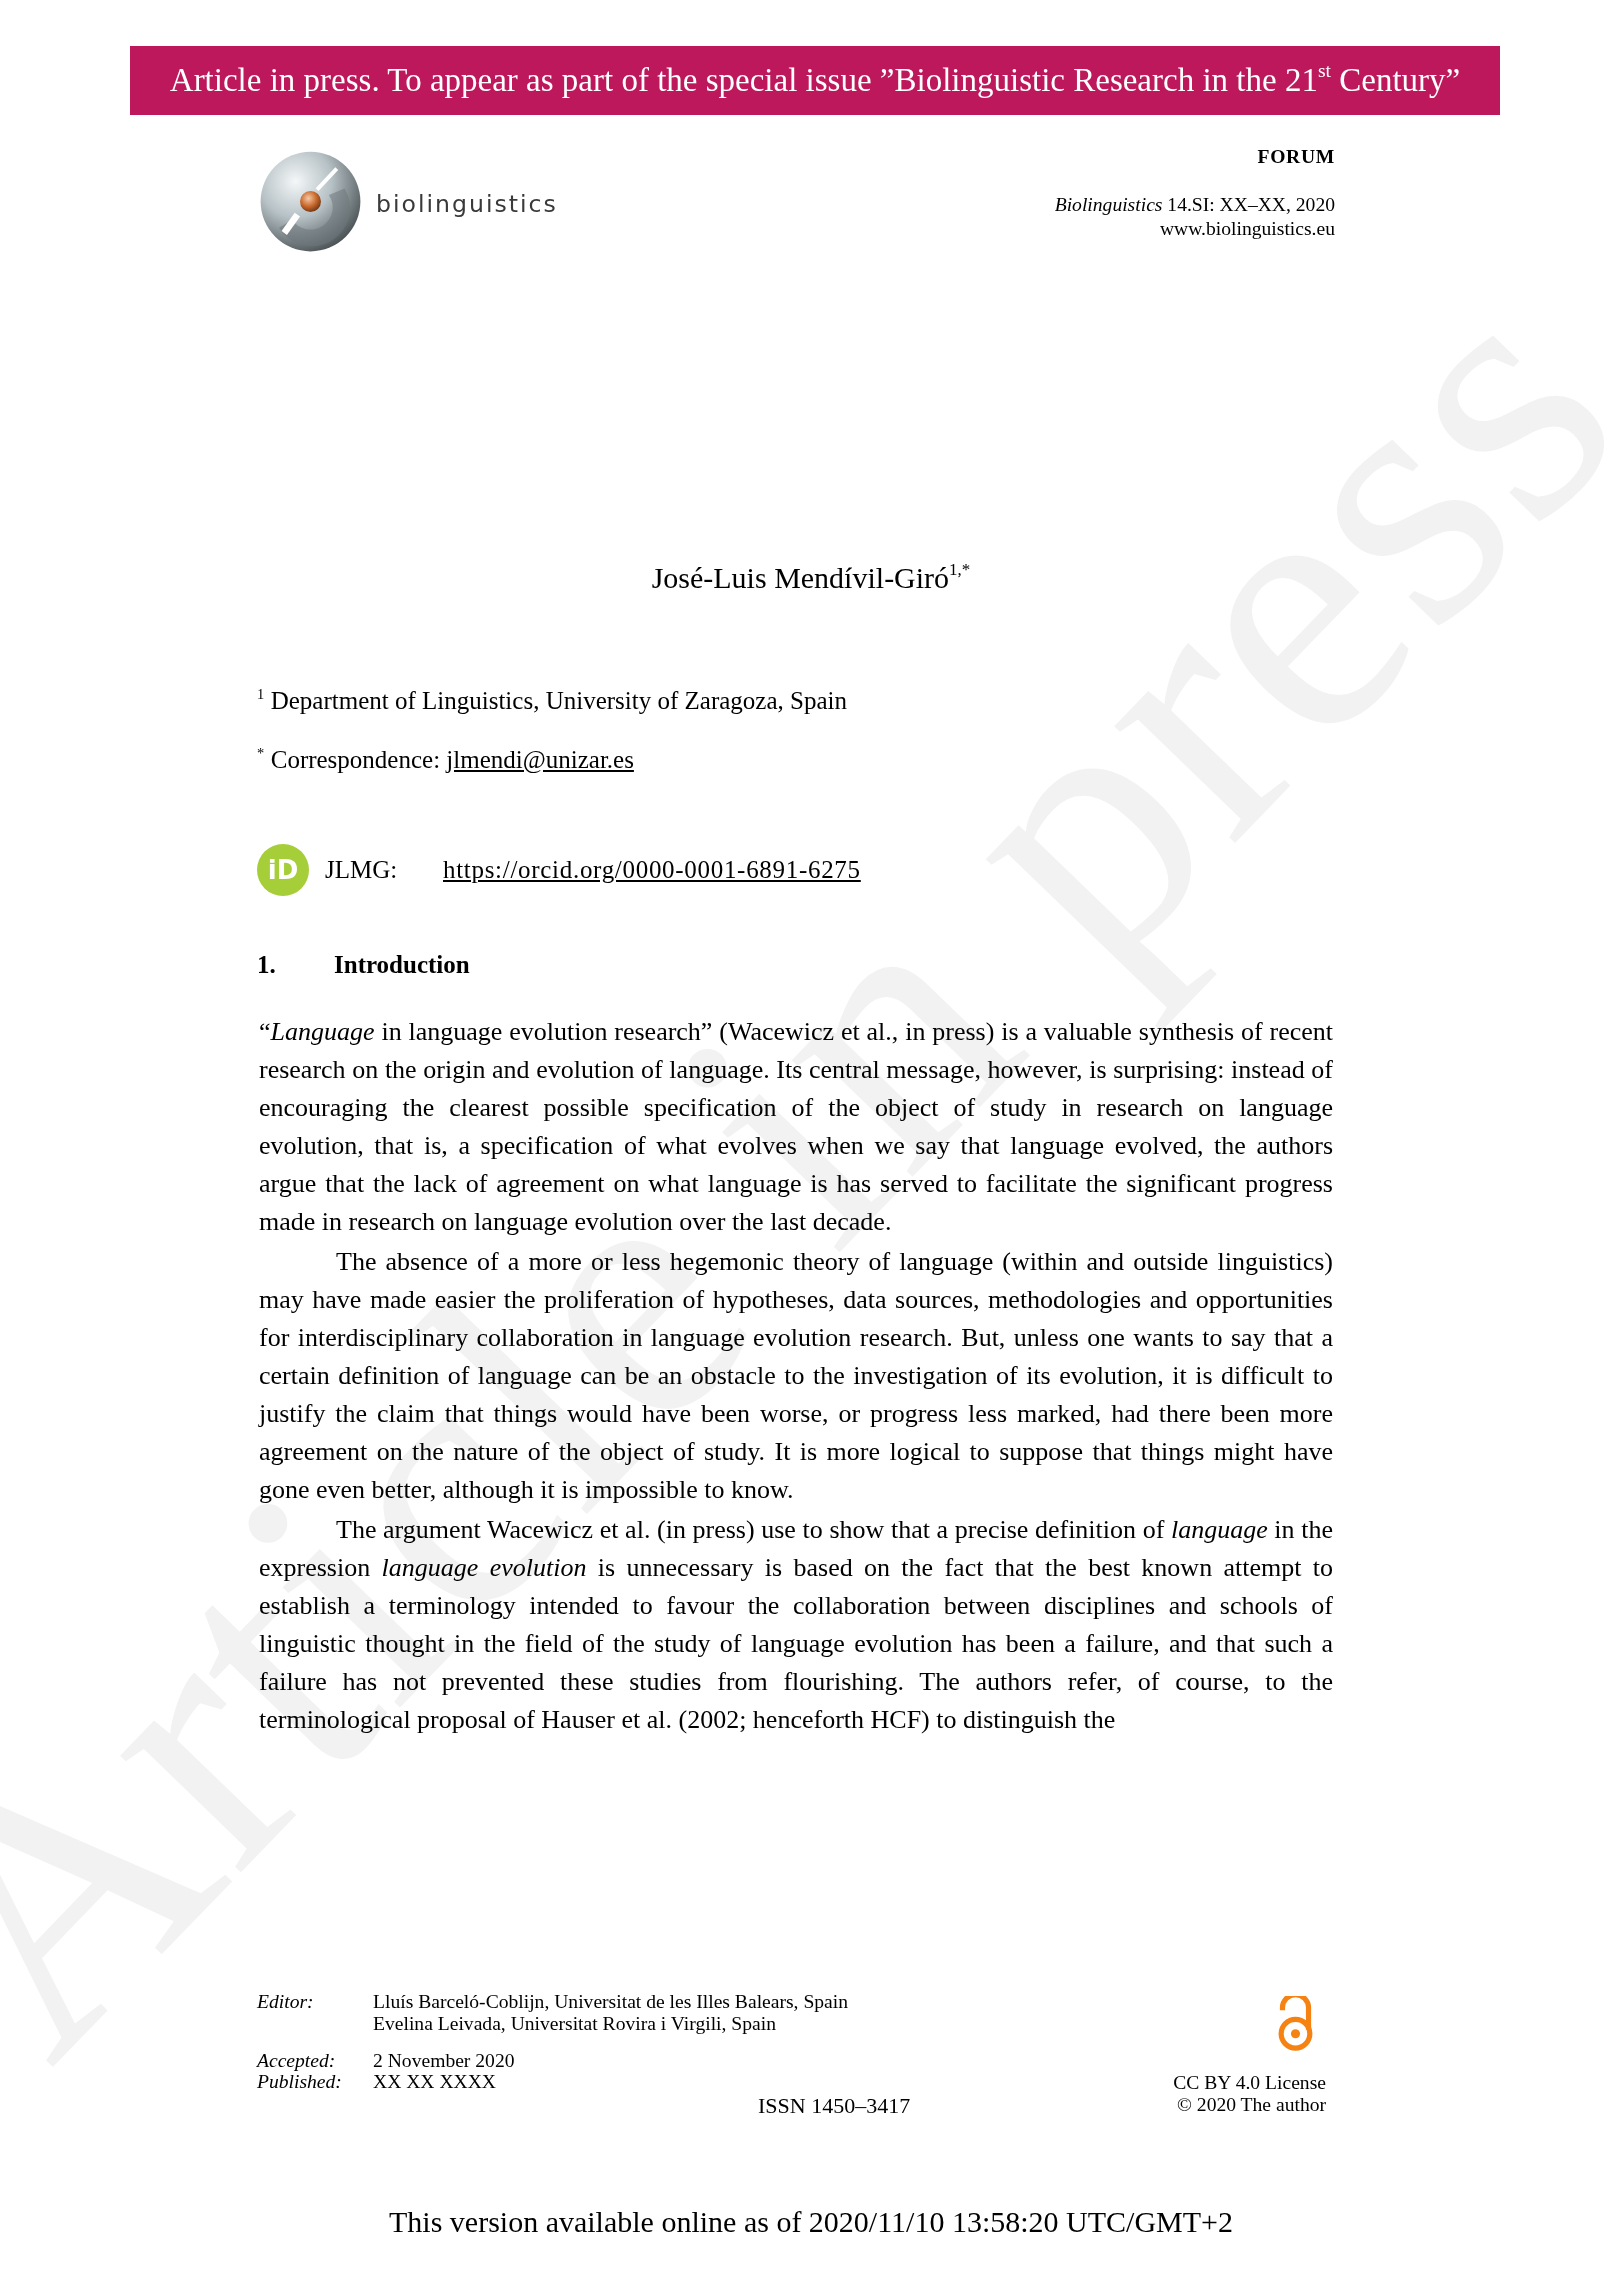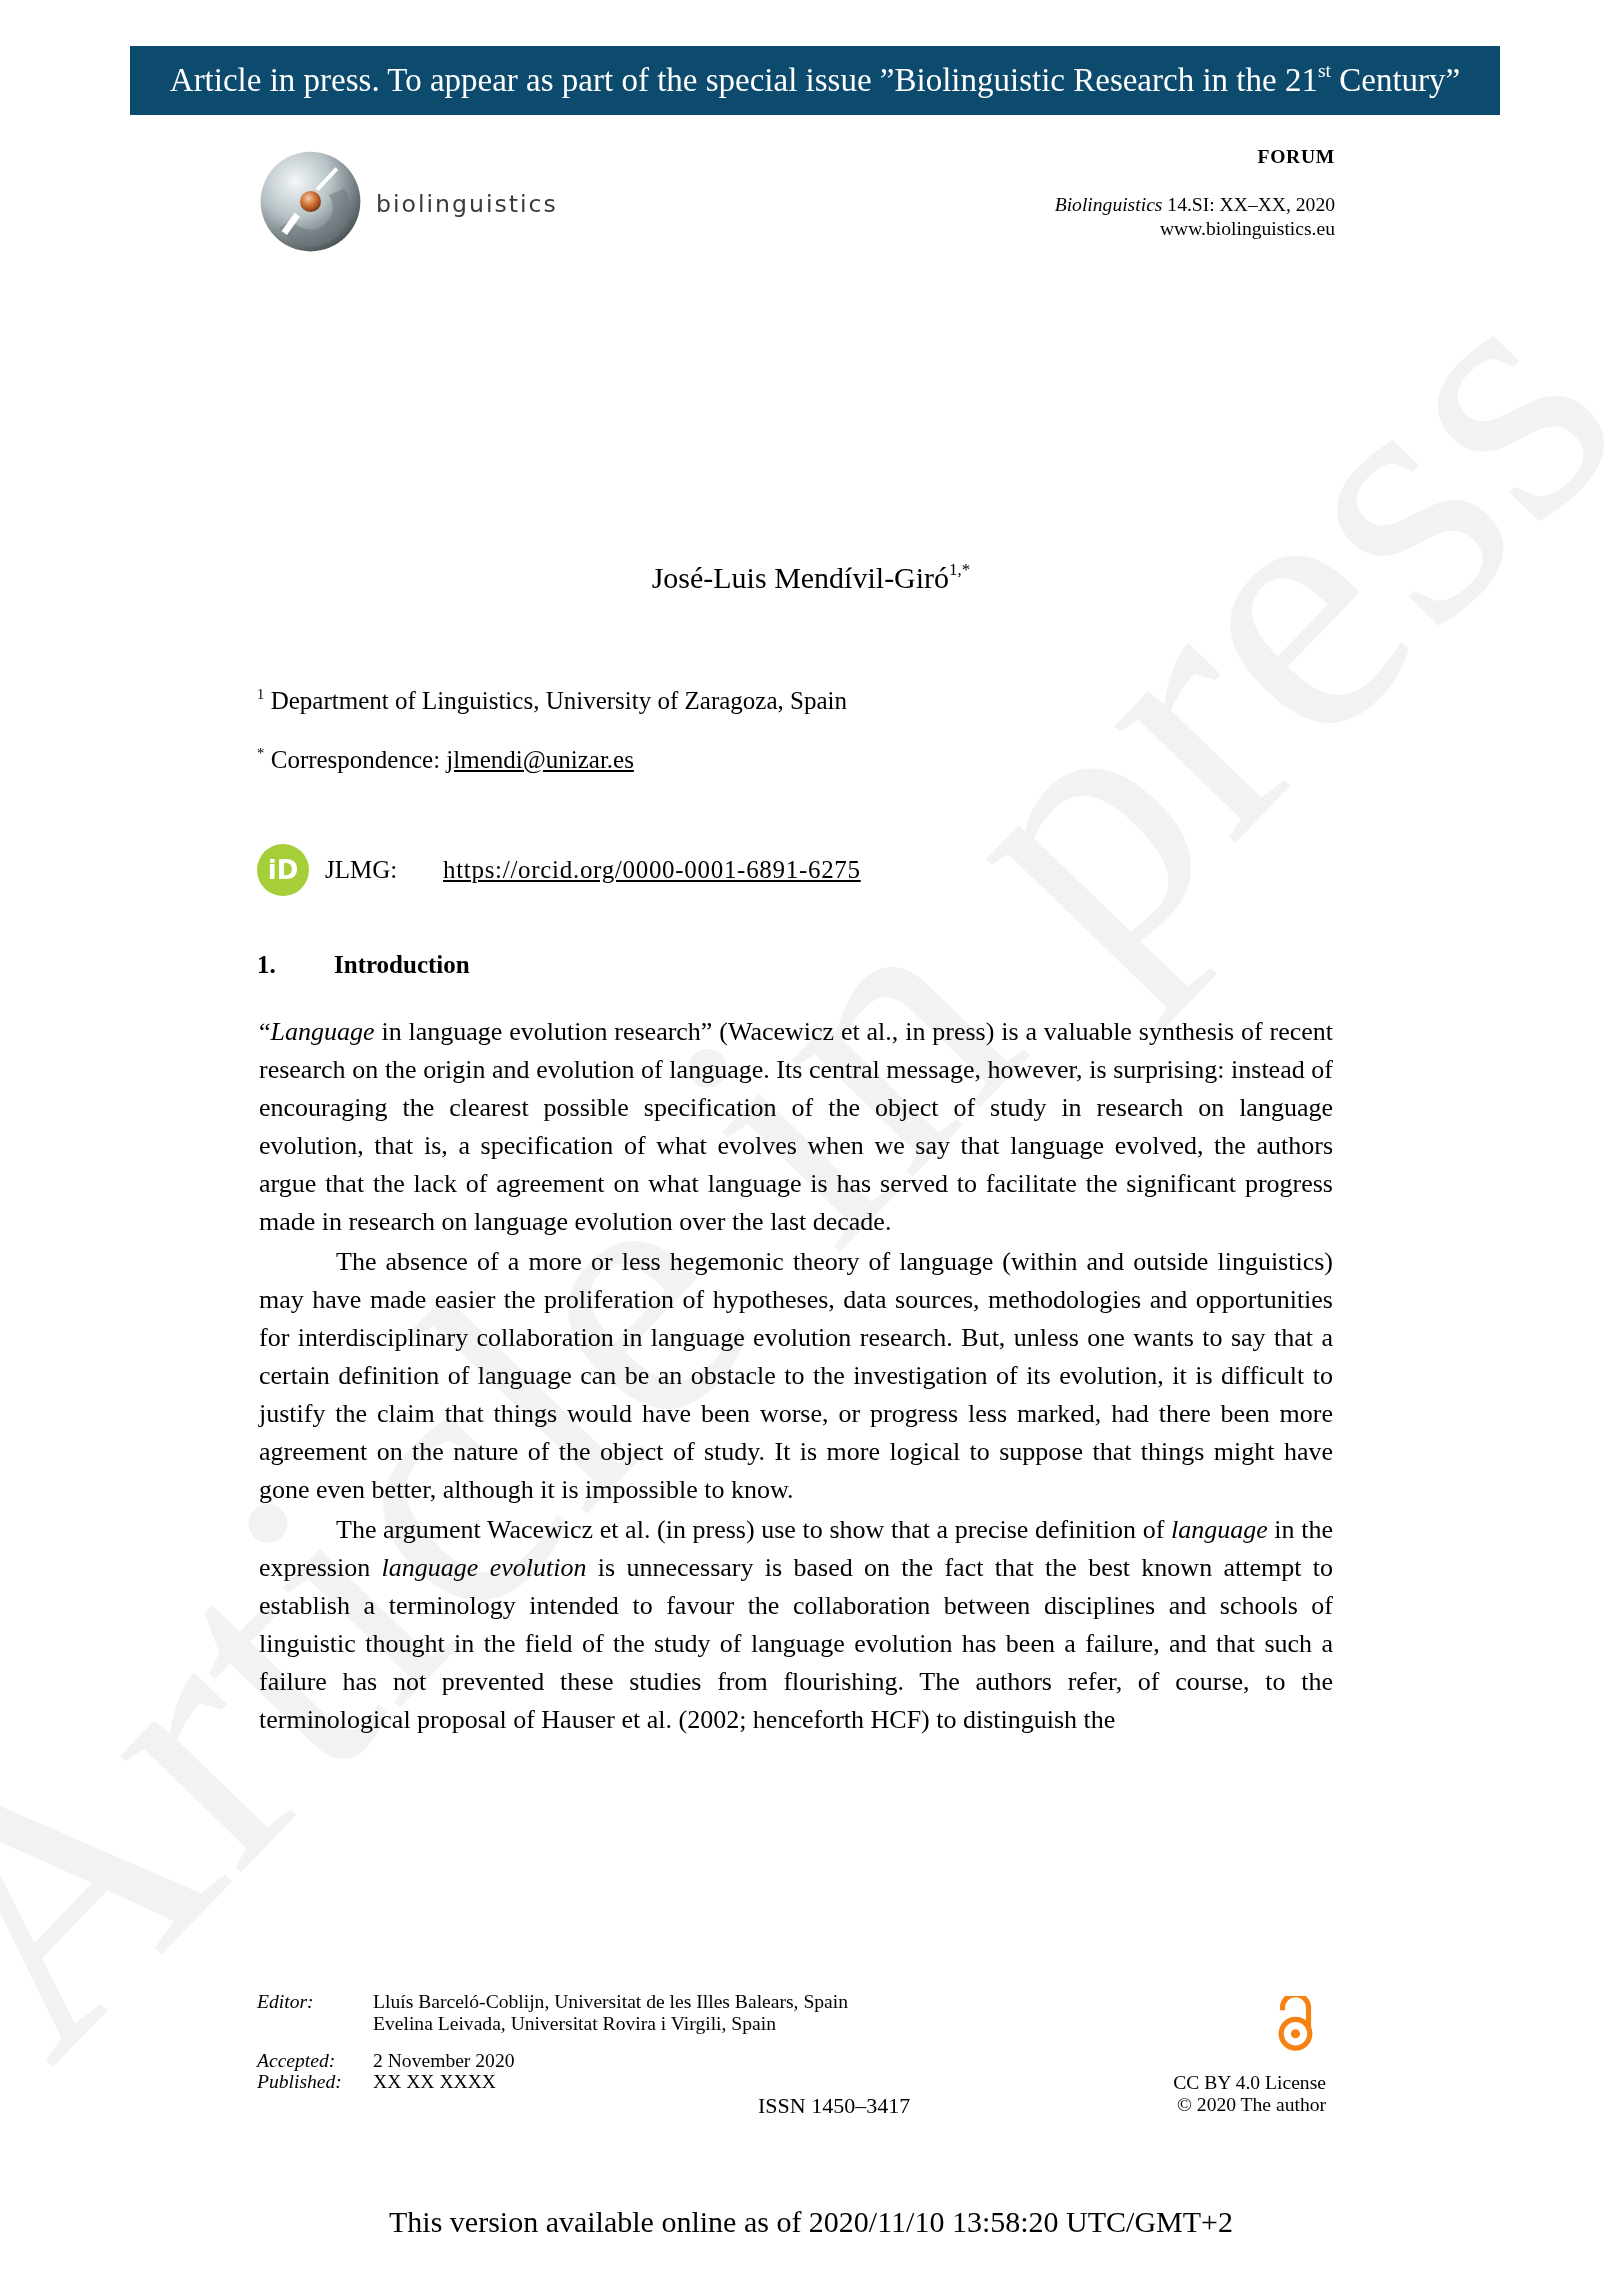--- a/index.html
+++ b/index.html
@@ -9,21 +9,21 @@
   }
   .watermark {
     position: absolute; left: 753px; top: 1165px;
     transform: translate(-50%, -50%) rotate(-46deg);
     font-size: 366px; color: #f2f2f2; white-space: nowrap;
     font-family: "Liberation Serif", serif; z-index: 0; line-height: 1;
     letter-spacing: 2.6px;
   }
   .banner {
     position: absolute; left: 130px; top: 46px; width: 1370px; height: 69px;
-    background: #0c4a6e; color: #ffffff; z-index: 2;
+    background: #be185d; color: #ffffff; z-index: 2;
     display: flex; align-items: center; justify-content: center;
     font-size: 33px; font-family: "Liberation Serif", serif;
   }
   .banner sup { font-size: 19.6px; vertical-align: 14.4px; line-height: 0; }
   .logo { position: absolute; left: 258px; top: 149px; display: flex; align-items: center; z-index: 2; }
   .logo-text { font-family: "DejaVu Sans", sans-serif; font-size: 23.6px; color: #3a3a3a; letter-spacing: 2px; margin-left: 13px; margin-top: 5.2px; }
   .header-right { position: absolute; right: 287px; top: 145px; text-align: right; z-index: 2; font-size: 19.6px; line-height: 24px; }
   .forum { font-weight: bold; font-size: 19.6px; margin-bottom: 23.6px; letter-spacing: 0.7px; }
   .header-right i { font-style: italic; }
   .title { position: absolute; left: 0; width: 1622px; top: 363px; text-align: center; font-size: 43px; font-weight: bold; line-height: 58px; z-index: 2; }

